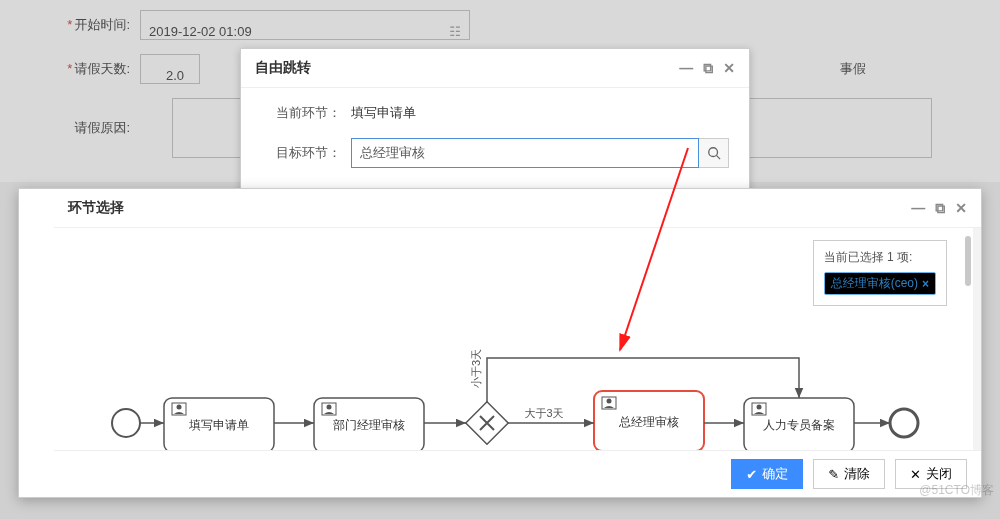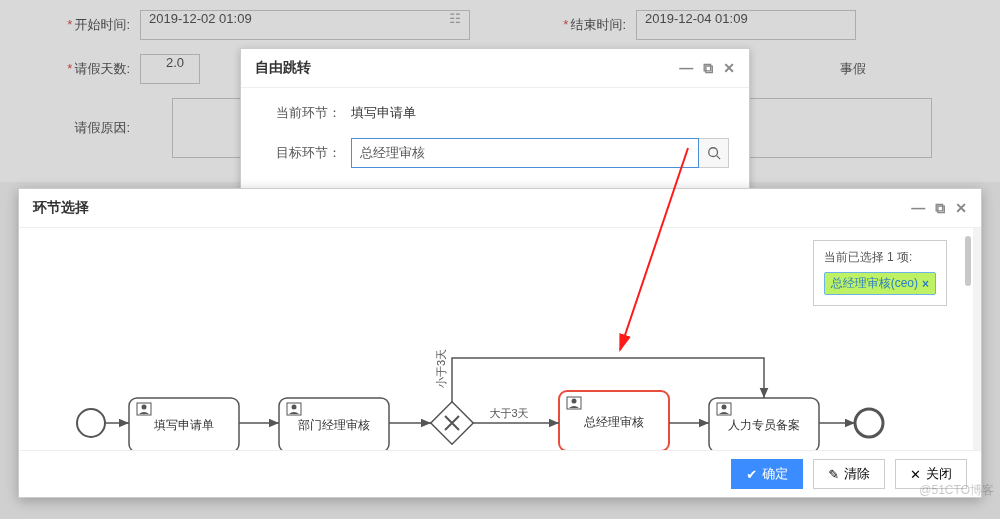--- a/index.html
+++ b/index.html
@@ -11,21 +11,21 @@
     width: 1000px; height: 519px;
     overflow: hidden; position: relative;
   }
   
   .bg-form { padding: 10px 20px; background: #fff; }
   .form-row { display: flex; align-items: center; margin-bottom: 14px; gap: 32px; }
   .form-label { width: 120px; text-align: right; padding-right: 10px; color: #555; }
   .req { color: #d9534f; margin-right: 2px; }
   .form-input {
     height: 30px; border: 1px solid #ccc; background: #fff;
-    padding: 0 8px; display: flex; align-items: flex-start; color: #555;
+    padding: 0 8px; display: flex; align-items: flex-end; color: #555;
   }
   .date-input { width: 330px; justify-content: space-between; }
   .num-input { width: 60px; padding-left: 25px; }
   .textarea { width: 760px; height: 60px; }
   .cal-icon { color: #aaa; font-size: 13px; }
   .form-left { flex: 1; display: flex; align-items: center; }
   .form-right { flex: 1; display: flex; align-items: center; }
 
   
   .overlay {
@@ -60,38 +60,38 @@
     display: flex; align-items: center; justify-content: center;
     background: #f7f7f7; cursor: pointer; color: #666;
   }
 
   
   .dlg-node {
     position: absolute; left: 18px; top: 188px;
     width: 964px; height: 310px;
     background: #fff; border: 1px solid #ccc;
     box-shadow: 0 3px 12px rgba(0,0,0,0.25);
-    display: flex; flex-direction: column;
+    display: flex; flex-direction: column; padding-left: 35px;
   }
   .dlg-node .dlg-head { font-size: 14px; }
   .node-body {
     flex: 1; position: relative; overflow: hidden;
     border-right: 8px solid #f3f3f3;
   }
   .sel-box {
     position: absolute; right: 26px; top: 12px;
     border: 1px solid #ccc; padding: 8px 10px 10px;
     font-size: 12px; color: #555; background: #fff;
     min-width: 130px;
   }
   .sel-title { margin-bottom: 6px; }
   .sel-tag {
     display: inline-flex; align-items: center;
     border: 1px solid #6cb3e8; color: #2d7fc1;
-    background: #bef264; padding: 2px 6px; font-size: 12px;
+    background: #000000; padding: 2px 6px; font-size: 12px;
     border-radius: 2px;
   }
   .sel-tag .x { margin-left: 4px; cursor: pointer; color: #2d7fc1; font-weight: bold; }
 
   .flow-svg { position: absolute; left: 0; top: 0; width: 960px; height: 240px; }
 
   .footer {
     border-top: 1px solid #eee; padding: 8px 14px;
     display: flex; justify-content: flex-end; gap: 10px;
   }
@@ -123,26 +123,20 @@
 </head>
 <body>
 
 <div class="bg-form">
   <div class="form-row">
     <div class="form-left">
       <div class="form-label"><span class="req">*</span><span>开始时间:</span></div>
       <div class="form-input date-input">
         <span>2019-12-02 01:09</span>
         <span class="cal-icon">☷</span>
-      </div>
-    </div>
-    <div class="form-right">
-      <div class="form-label"><span class="req">*</span><span>结束时间:</span></div>
-      <div class="form-input date-input" style="width:220px">
-        <span>2019-12-04 01:09</span>
       </div>
     </div>
   </div>
   <div class="form-row">
     <div class="form-left">
       <div class="form-label"><span class="req">*</span><span>请假天数:</span></div>
       <div class="form-input num-input">
         <span>2.0</span>
       </div>
     </div>

